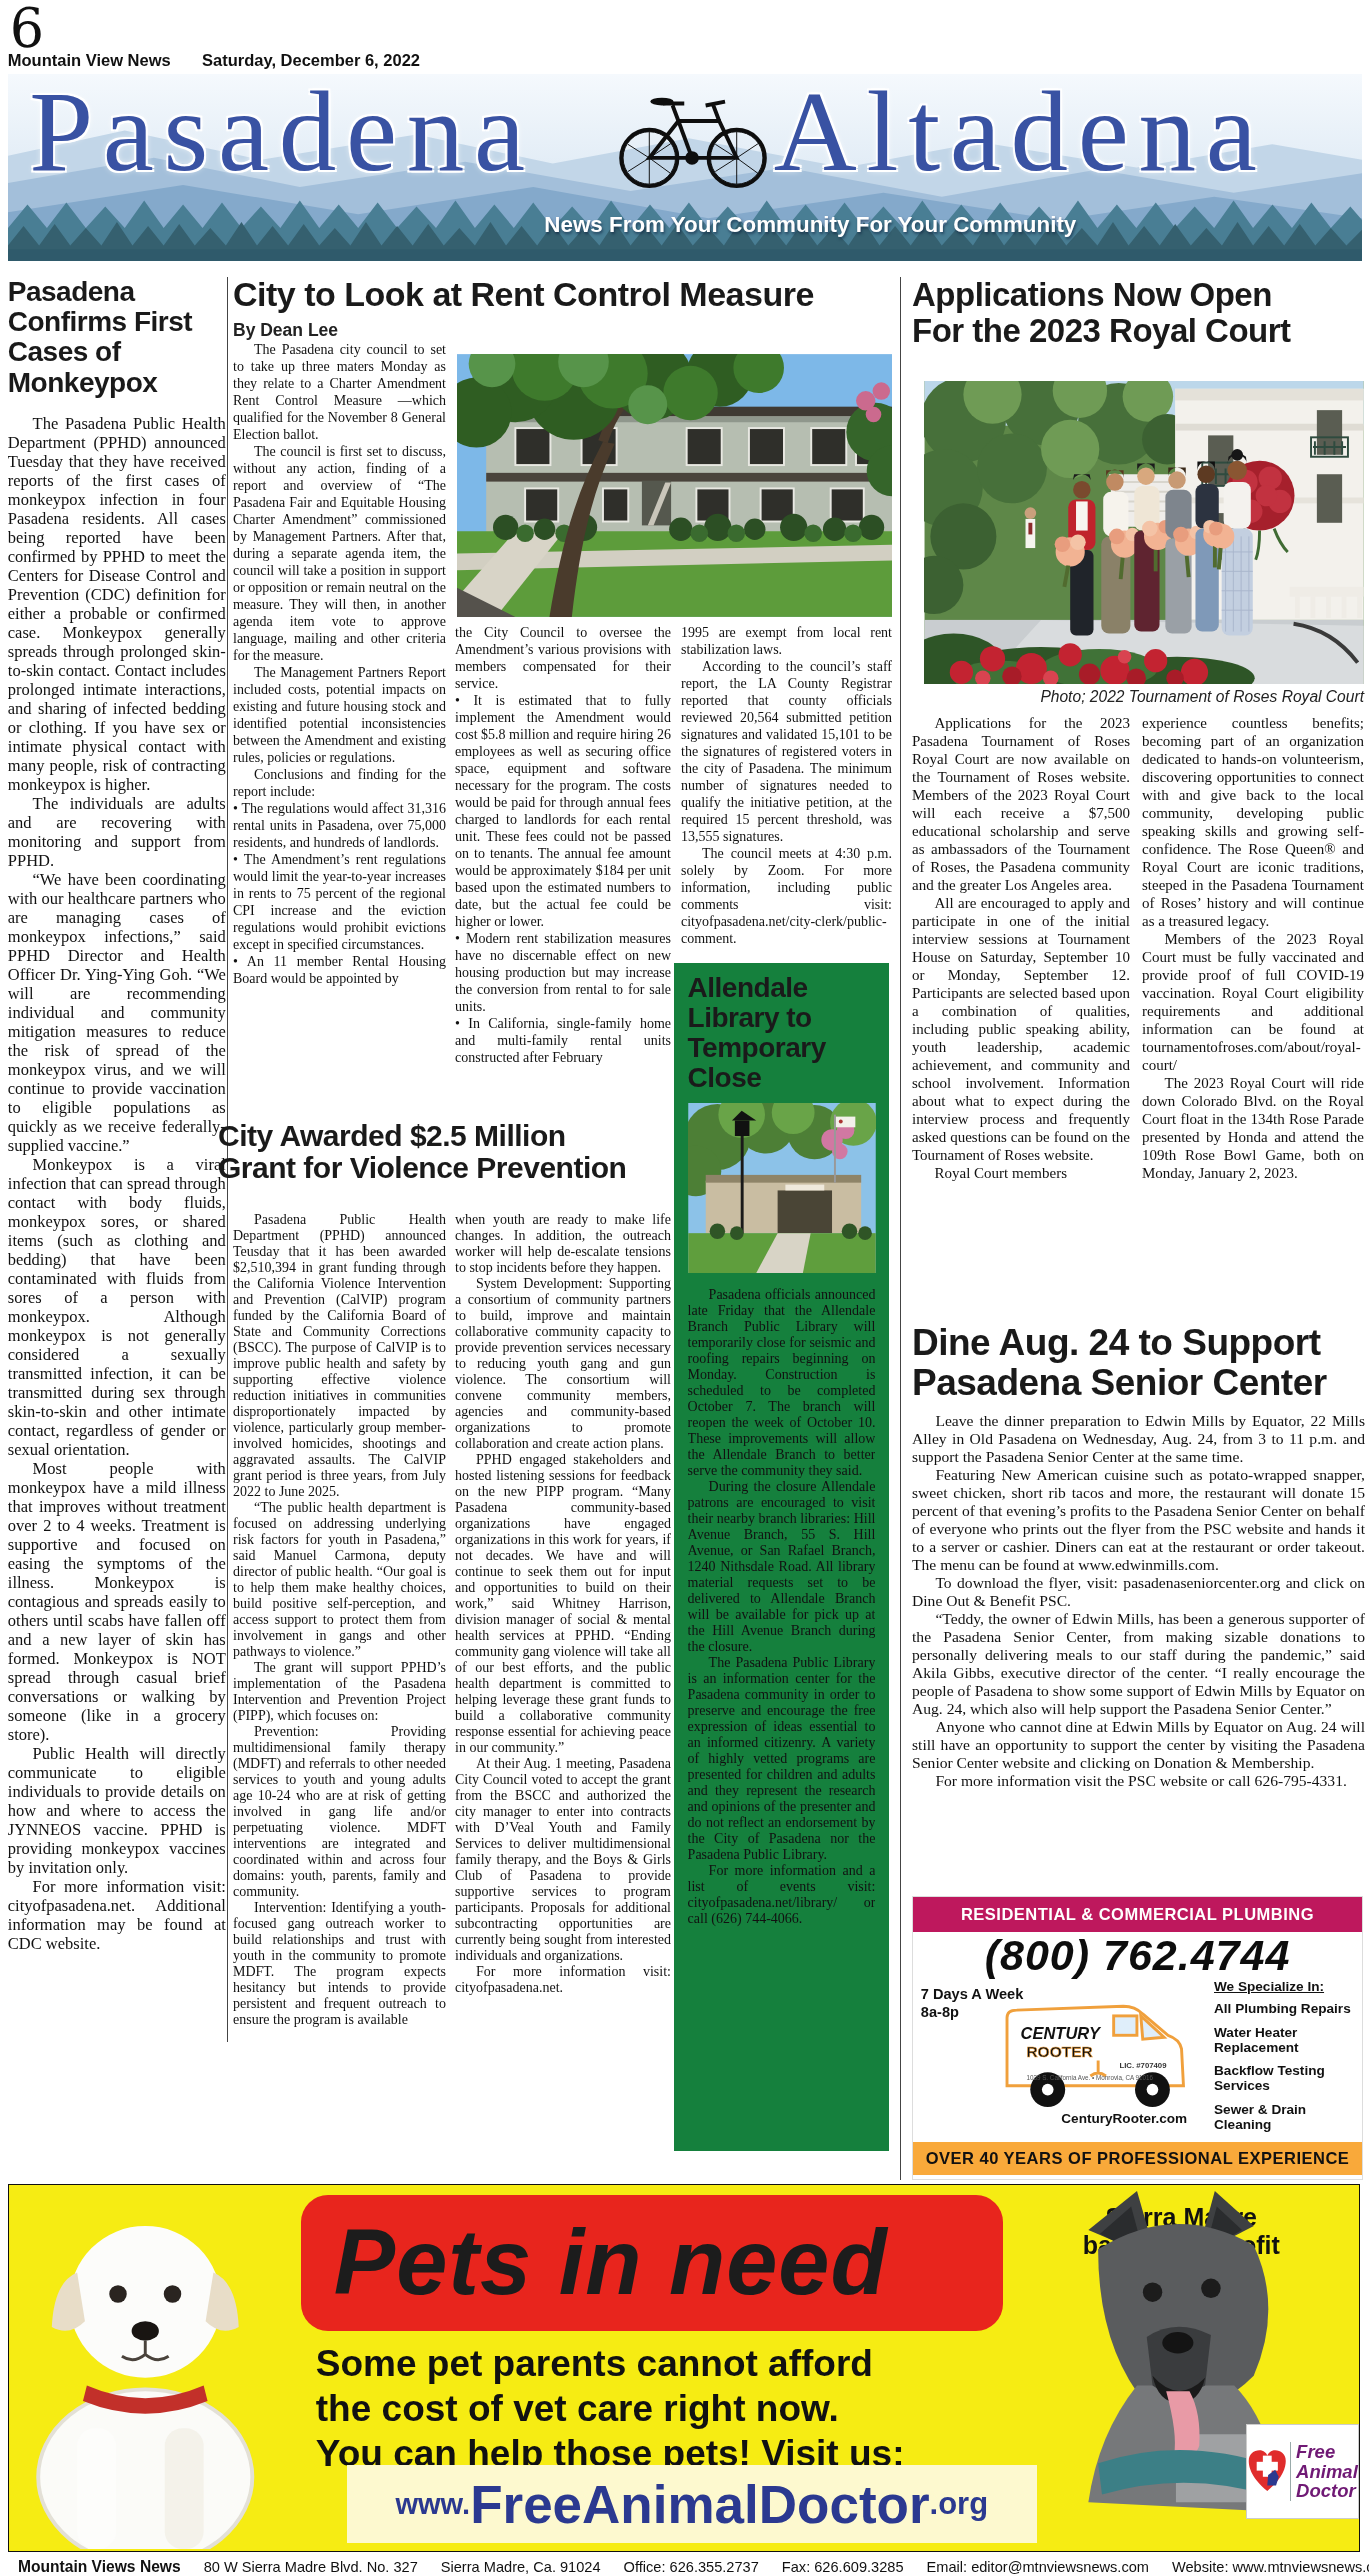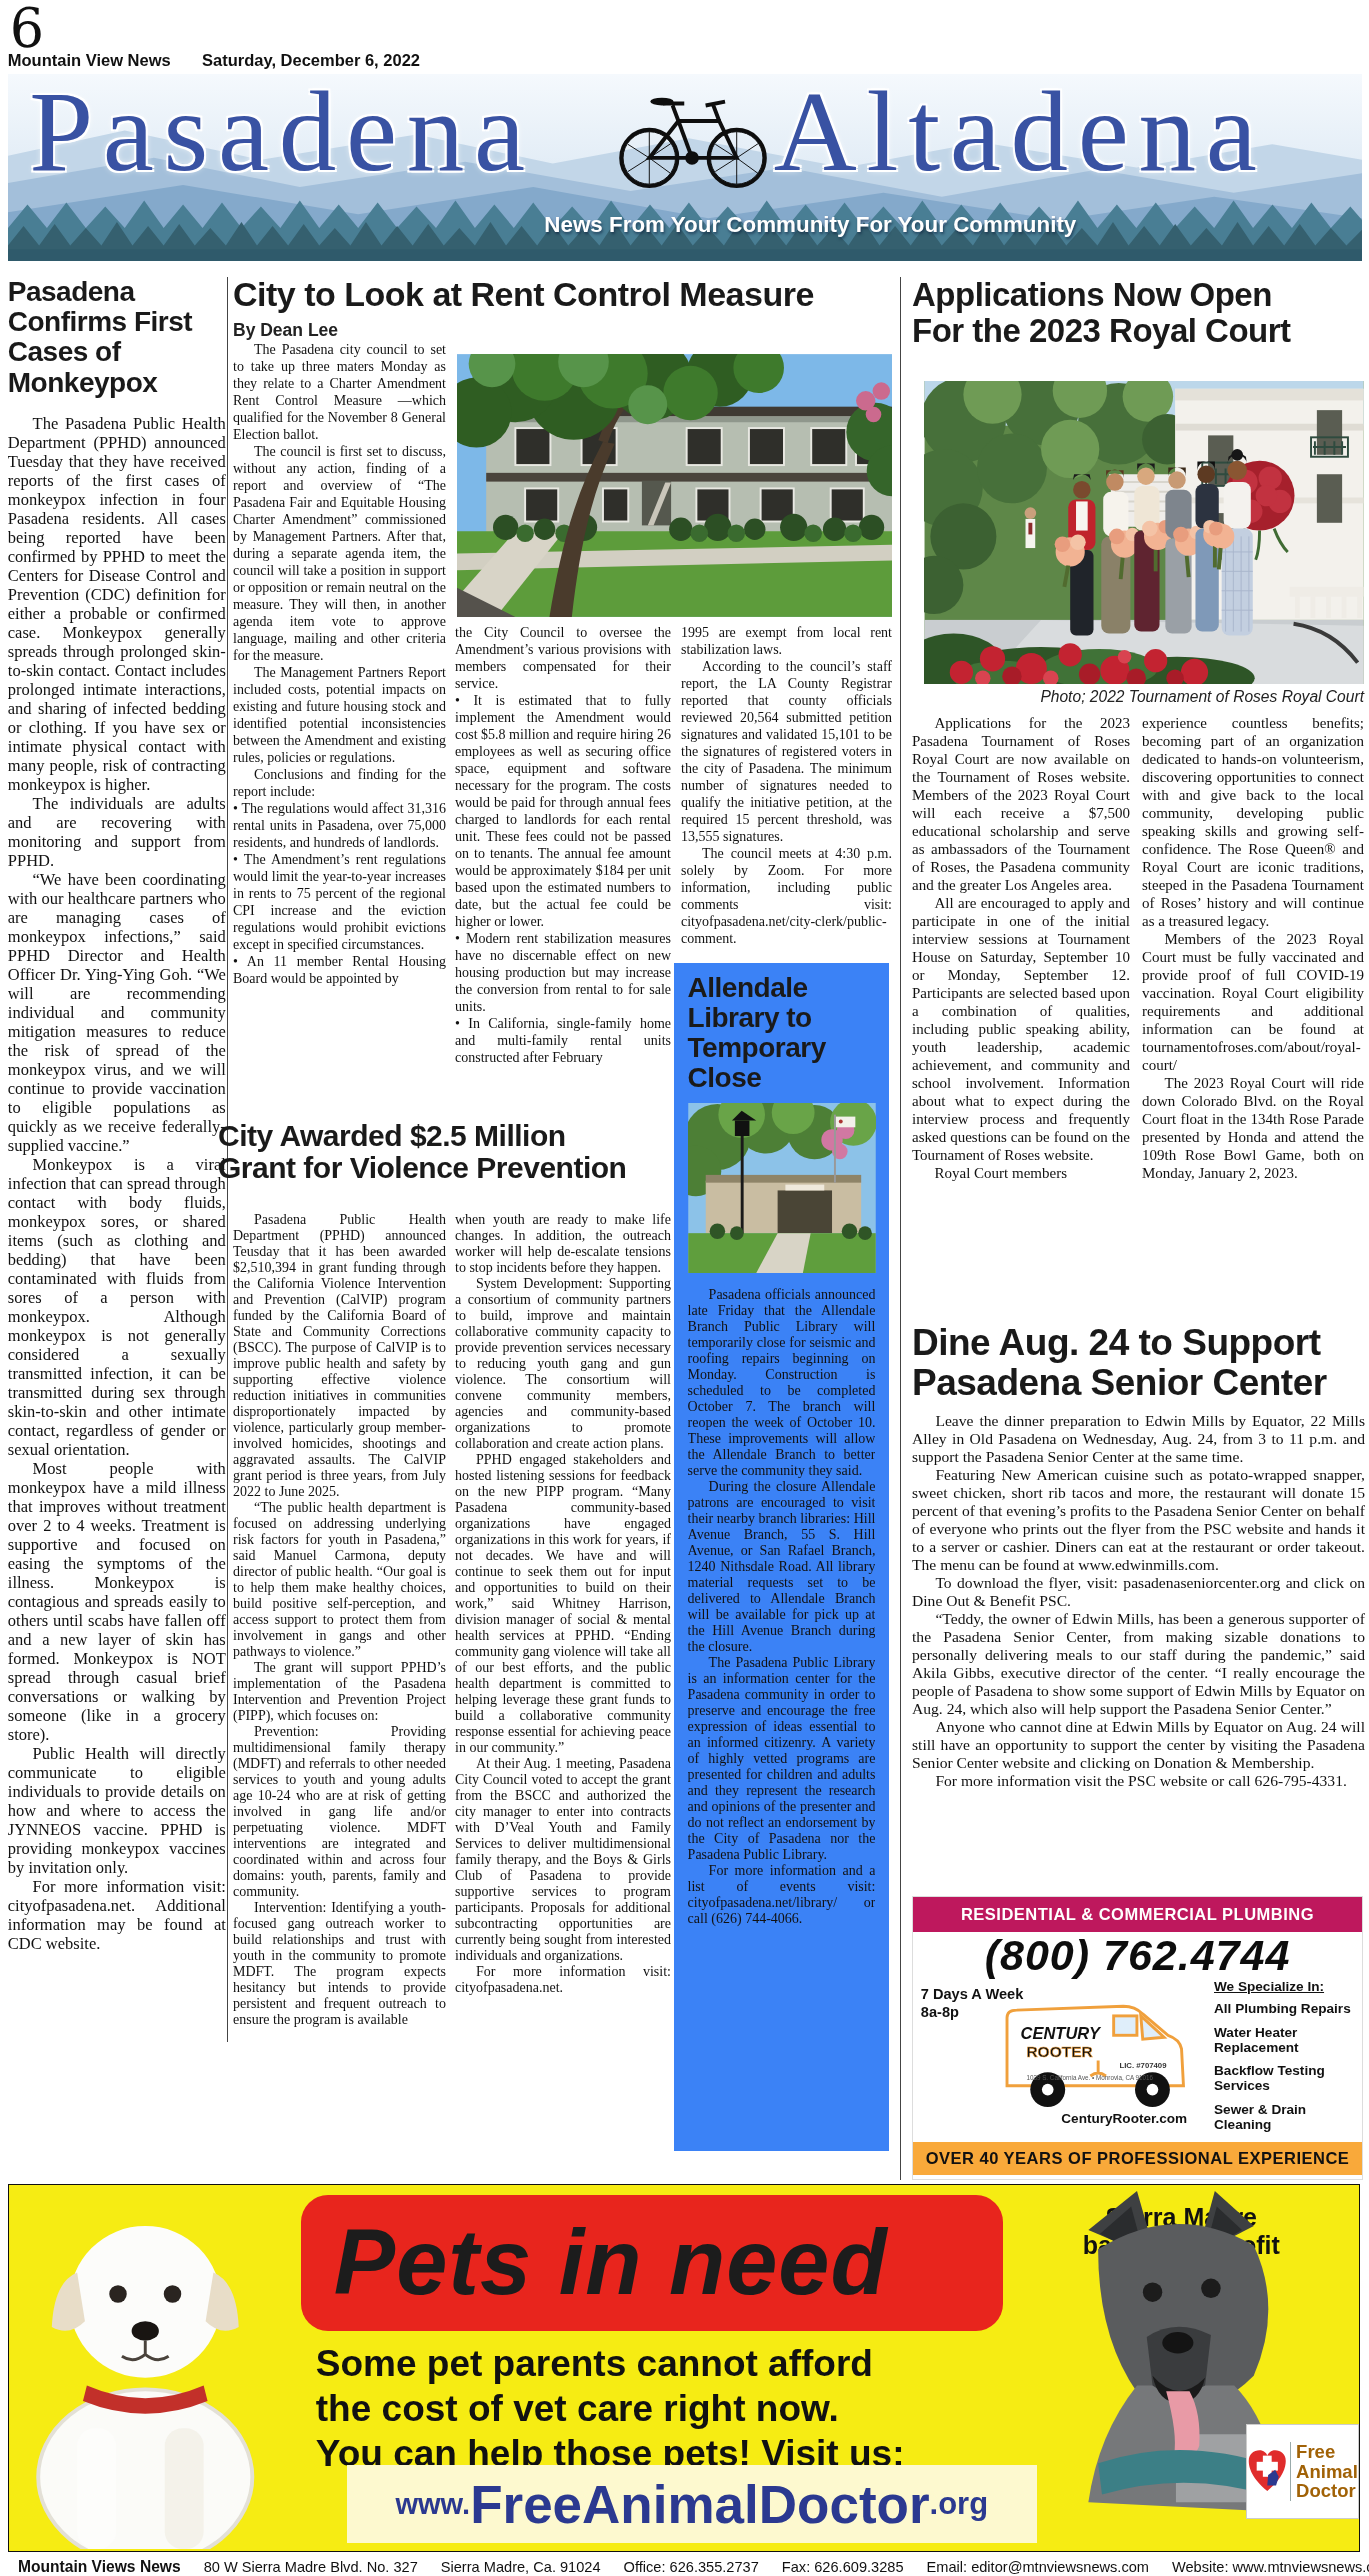--- a/index.html
+++ b/index.html
@@ -26,21 +26,21 @@
   .body-text p.flush,.body-text p.bullet{text-indent:0;}
   .mp-body{font-size:16.5px;line-height:19px;}
   .rent-col{font-size:14px;line-height:17px;}
   .vp-col{font-size:14px;line-height:16px;}
   .royal-col{font-size:15px;line-height:18px;}
   .dine-body{font-size:15.6px;line-height:18px;}
   .vrule{position:absolute;width:1px;background:#444;}
   .caption{font-family:"Liberation Sans",sans-serif;font-style:italic;font-size:15.6px;
       color:#222;text-align:right;}
   
-  .graybox{background:#3b82f6;padding:9.7px 13.6px;box-sizing:border-box;overflow:hidden;}
+  .graybox{background:#15803d;padding:9.7px 13.6px;box-sizing:border-box;overflow:hidden;}
   .graybox .body-text{font-size:14px;line-height:16px;margin-top:9.7px;}
   
   .plumb{background:#fff;border:1px solid #ddd;box-sizing:border-box;overflow:hidden;
       font-family:"Liberation Sans",sans-serif;}
   .plumb-banner{background:#be185d;color:#fff;font-weight:bold;font-size:16.5px;
       text-align:center;line-height:35px;height:35px;letter-spacing:0.5px;}
   .plumb-phone{font-weight:900;font-style:italic;font-size:43px;text-align:center;
       color:#0d0d0d;line-height:47px;letter-spacing:1px;}
   .plumb-mid{position:relative;height:163px;}
   .plumb-left{position:absolute;left:7.8px;top:5.8px;font-weight:900;font-size:14.6px;line-height:1.25;}
@@ -59,21 +59,21 @@
       font-family:"Liberation Sans",sans-serif;font-weight:bold;font-size:37px;
       line-height:1.22;color:#111;}
   .pets-urlbox{position:absolute;left:338px;top:280px;width:690px;height:78px;background:#fdf9cf;
       display:flex;align-items:center;justify-content:center;}
   .pets-url{font-family:"Liberation Sans",sans-serif;font-weight:bold;color:#2b3990;}
   .pets-nonprofit{position:absolute;left:1056px;top:17.5px;width:233px;text-align:center;
       font-family:"Liberation Sans",sans-serif;font-weight:bold;font-size:25px;line-height:1.15;color:#111;}
   .fad-box{position:absolute;left:1237px;top:239px;width:111px;height:93px;background:#fff;
       border:1px solid #ccc;display:flex;align-items:center;}
   .fad-text{font-family:"Liberation Sans",sans-serif;font-weight:bold;font-size:18.5px;
-      line-height:1.05;color:#a16207;border-left:1.9px solid #9aa;padding-left:4.9px;margin-left:2.9px;}
+      line-height:1.05;color:#701a75;border-left:1.9px solid #9aa;padding-left:4.9px;margin-left:2.9px;font-style:italic;}
   
   .footer{font-family:"Liberation Sans",sans-serif;font-size:14.6px;color:#111;display:flex;gap:23px;
       align-items:baseline;white-space:nowrap;}
   .footer .fname{font-weight:bold;font-size:15.6px;}
 </style>
 </head>
 <body>
 
 <div id="page">
 

